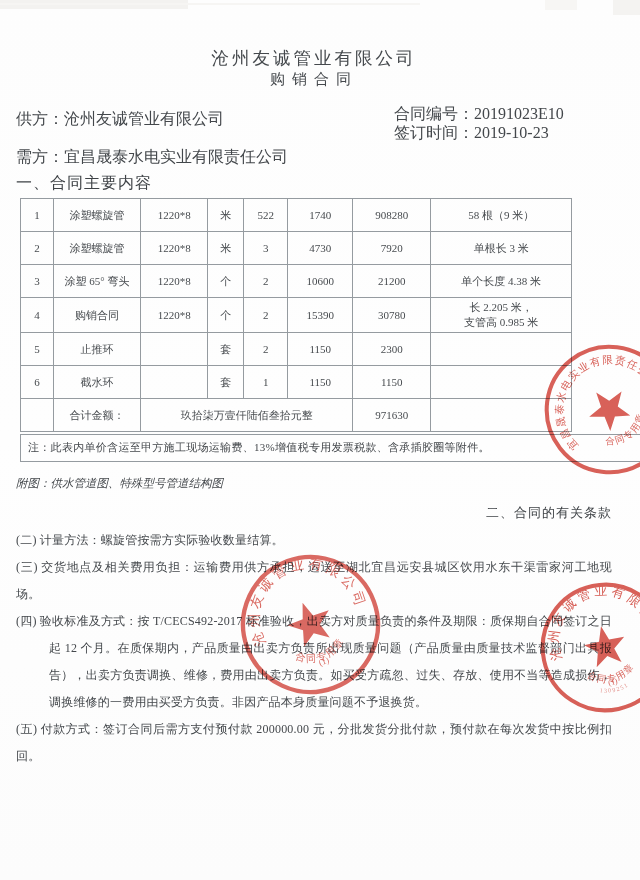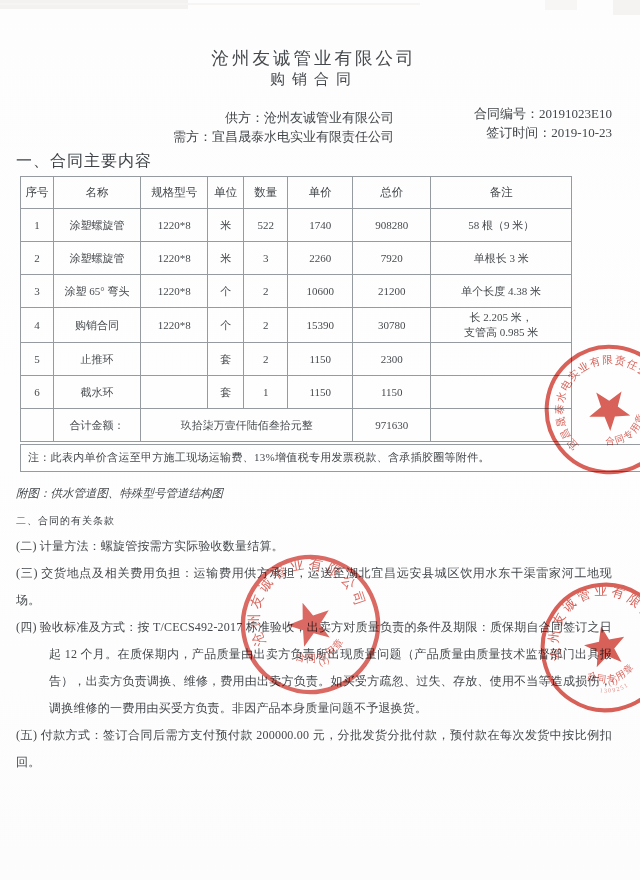--- a/index.html
+++ b/index.html
@@ -26,24 +26,24 @@
 
   .company-title {
     text-align:center; font-size:17.5px; letter-spacing:3px;
     color:#45494d; font-weight:500;
   }
   .doc-title {
     text-align:center; font-size:15px; letter-spacing:7px;
     color:#45494d; font-weight:400;
   }
 
-  .meta { display:flex; margin-top:15px; font-size:13px; color:#43474b;text-align:right; }
+  .meta { display:flex; margin-top:15px; font-size:16px; color:#43474b; }
   .meta-left  { flex:1; }
   .meta-left .supplier { margin-top:5px; }
-  .meta-left .buyer    { margin-top:1px; }
+  .meta-left .buyer    { margin-top:17px; }
   .meta-right { width:218px; line-height:19px; }
 
   .section-title { font-size:16px; margin-top:5px; color:#3e4246; letter-spacing:1px; }
 
   table.goods {
     width:552px; margin-left:4px; margin-top:4px;
     border-collapse:collapse; table-layout:fixed;
     font-size:11px; color:#474b4f;
   }
   table.goods th, table.goods td {
@@ -58,21 +58,21 @@
   .col-qty{width:8%}.col-price{width:11.8%}.col-total{width:14.2%}.col-remark{width:25.5%}
 
   .note-box {
     width:640px; margin-left:4px; margin-top:2px;
     border:1px solid #959ba0;
     font-size:11px; color:#43474b;
     padding:5px 7px 6px 7px; letter-spacing:0.3px;
   }
 
   .attachment { font-size:11.5px; margin-top:14px; color:#43474b;font-style:italic; }
-  .terms-title { font-size:10px; margin-top:13px; color:#3e4246; letter-spacing:1px; }
+  .terms-title { font-size:13px; margin-top:13px; color:#3e4246; letter-spacing:1px;text-align:right; }
 
   .terms { margin-top:5px; font-size:12px; color:#44484c; }
   .terms p { line-height:27px; text-align:justify; letter-spacing:0.2px; }
   .terms p.hang { padding-left:33px; text-indent:-33px; }
 
   
   .stamp { position:absolute; mix-blend-mode:multiply; opacity:0.85; pointer-events:none; }
   .stamp svg text { font-family:"Liberation Serif","DejaVu Serif",serif; fill:#d2453b; }
   #stamp-buyer   { left:542px; top:342px; width:135px; height:135px; transform:rotate(-38deg); }
   #stamp-sup-mid { left:238px; top:552px; width:145px; height:145px; transform:rotate(-20deg); opacity:0.8; }
@@ -110,47 +110,37 @@
         <col class="col-no">
           <col class="col-name">
           <col class="col-spec">
           <col class="col-unit">
         <col class="col-qty">
           <col class="col-price">
           <col class="col-total">
           <col class="col-remark">
       </colgroup>
       <tbody>
-          <tr>
-        <th>序号</th>
-        <th>名称</th>
-        <th>规格型号</th>
-        <th>单位</th>
-        <th>数量</th>
-        <th>单价</th>
-        <th>总价</th>
-        <th>备注</th>
-      </tr>
       <tr>
         <td>1</td>
         <td>涂塑螺旋管</td>
         <td>1220*8</td>
         <td>米</td>
         <td>522</td>
         <td>1740</td>
         <td>908280</td>
         <td class="remark">58 根（9 米）</td>
       </tr>
       <tr>
         <td>2</td>
         <td>涂塑螺旋管</td>
         <td>1220*8</td>
         <td>米</td>
         <td>3</td>
-        <td>2260</td>
+        <td>4730</td>
         <td>7920</td>
         <td class="remark">单根长 3 米</td>
       </tr>
       <tr>
         <td>3</td>
         <td>涂塑 65° 弯头</td>
         <td>1220*8</td>
         <td>个</td>
         <td>2</td>
         <td>10600</td>

